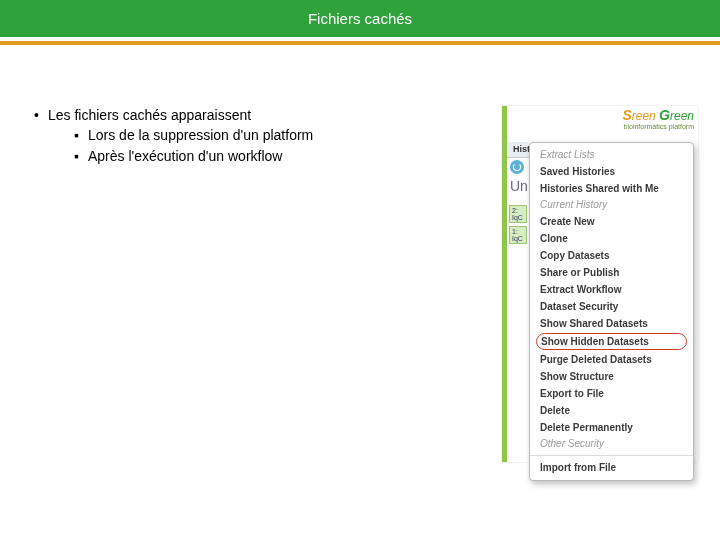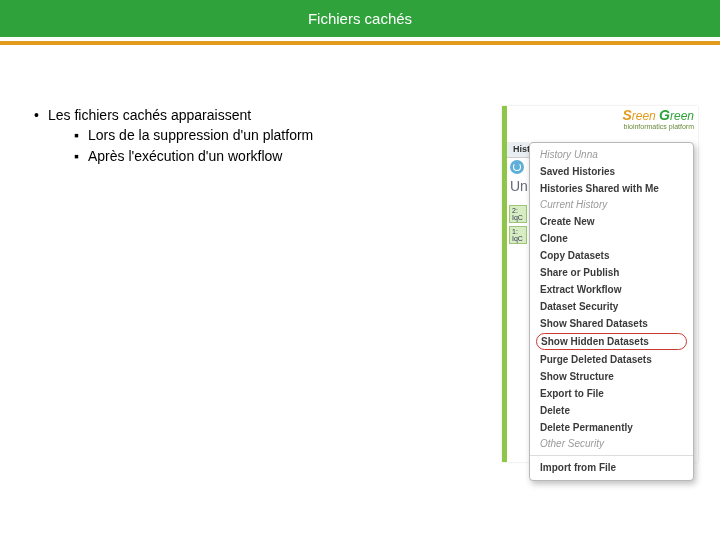--- a/index.html
+++ b/index.html
@@ -175,21 +175,21 @@
 
   <div class="leftcol">
     <div class="hist-strip">Hist</div>
     <div class="ref-icon"></div>
     <div class="unnamed">Unna</div>
     <div class="ds"><span>2:</span><br><span>IqC</span></div>
     <div class="ds"><span>1:</span><br><span>IqC</span></div>
   </div>
 
   <div class="menu">
-    <div class="menu-header">History Unna</div>
+    <div class="menu-header">Extract Lists</div>
     <div class="menu-item">Saved Histories</div>
     <div class="menu-item">Histories Shared with Me</div>
     <div class="menu-header">Current History</div>
     <div class="menu-item">Create New</div>
     <div class="menu-item">Clone</div>
     <div class="menu-item">Copy Datasets</div>
     <div class="menu-item">Share or Publish</div>
     <div class="menu-item">Extract Workflow</div>
     <div class="menu-item">Dataset Security</div>
     <div class="menu-item">Show Shared Datasets</div>

